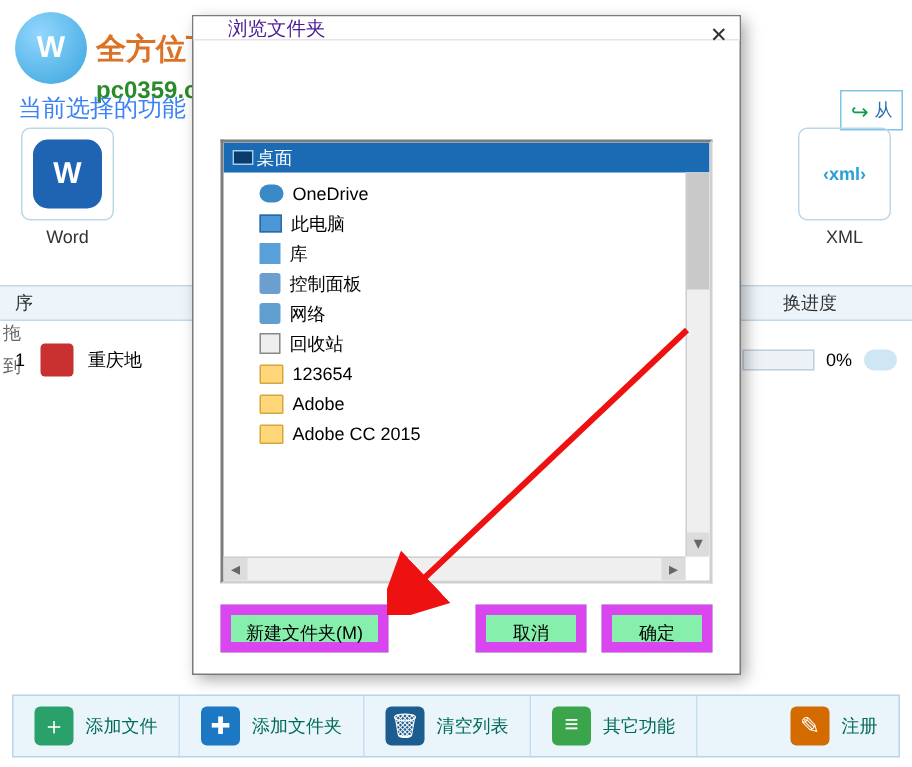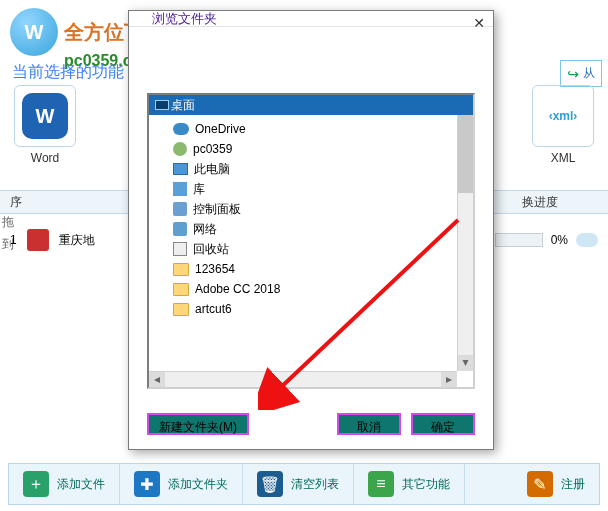--- a/index.html
+++ b/index.html
@@ -52,21 +52,21 @@
 .lib-ic{width:14px;height:14px;background:#5aa0d8}
 .net-ic{width:14px;height:14px;background:#5f9fd0;border-radius:2px}
 .ctrl-ic{width:14px;height:14px;background:#6a9fcf;border-radius:2px}
 .rec-ic{width:14px;height:14px;border:1px solid #888;background:#eee}
 .scroll-v{position:absolute;right:0;top:20px;bottom:16px;width:16px;background:#efefef;border-left:1px solid #d0d0d0}
 .sv-thumb{position:absolute;top:0;width:100%;height:78px;background:#c9c9c9}
 .sv-arr{position:absolute;width:100%;height:16px;background:#dcdcdc;text-align:center;line-height:14px;color:#666}
 .scroll-h{position:absolute;left:0;right:16px;bottom:0;height:16px;background:#efefef;border-top:1px solid #d0d0d0}
 .sh-arr{position:absolute;top:0;height:100%;width:16px;background:#dcdcdc;text-align:center;color:#666}
 .dlg-btns{position:absolute;bottom:14px;left:18px;right:18px;display:flex;gap:10px;justify-content:flex-end}
-.dlg-btn{height:22px;padding:0 18px;border:2px solid #d946ef;background:#0f766e;cursor:pointer;line-height:24px;white-space:nowrap}
+.dlg-btn{height:32px;padding:0 18px;border:7px solid #d946ef;background:#86efac;cursor:pointer;line-height:24px;white-space:nowrap}
 .dlg-btn.new{margin-right:auto;padding:0 10px}
 .red-arrow{position:absolute;top:210px;left:258px;z-index:20;pointer-events:none}
 </style>
 </head>
 <body>
 
 <div class="watermark">
   <div class="wm-logo">W</div>
   <div class="wm-text">全方位下载</div>
 </div>
@@ -125,24 +125,20 @@
     <div class="tree-head">
       <span class="mon-ic"></span>
       <span>桌面</span>
     </div>
     <div class="tree-list">
       <div class="tree-item">
           <span class="cloud-ic"></span>
           <span>OneDrive</span>
         </div>
       <div class="tree-item">
-          <span class="user-ic"></span>
-          <span>pc0359</span>
-        </div>
-      <div class="tree-item">
           <span class="pc-ic"></span>
           <span>此电脑</span>
         </div>
       <div class="tree-item">
           <span class="lib-ic"></span>
           <span>库</span>
         </div>
       <div class="tree-item">
           <span class="ctrl-ic"></span>
           <span>控制面板</span>
@@ -154,25 +150,25 @@
       <div class="tree-item">
           <span class="rec-ic"></span>
           <span>回收站</span>
         </div>
       <div class="tree-item">
           <span class="fold-ic"></span>
           <span>123654</span>
         </div>
       <div class="tree-item">
           <span class="fold-ic"></span>
-          <span>Adobe CC 2018</span>
+          <span>Adobe</span>
         </div>
       <div class="tree-item">
           <span class="fold-ic"></span>
-          <span>artcut6</span>
+          <span>Adobe CC 2015</span>
         </div>
     </div>
     <div class="scroll-v">
       <div class="sv-thumb"></div>
       <div class="sv-arr" style="bottom:0">▾</div>
     </div>
     <div class="scroll-h">
       <div class="sh-arr" style="left:0">◂</div>
       <div class="sh-arr" style="right:0">▸</div>
     </div>

